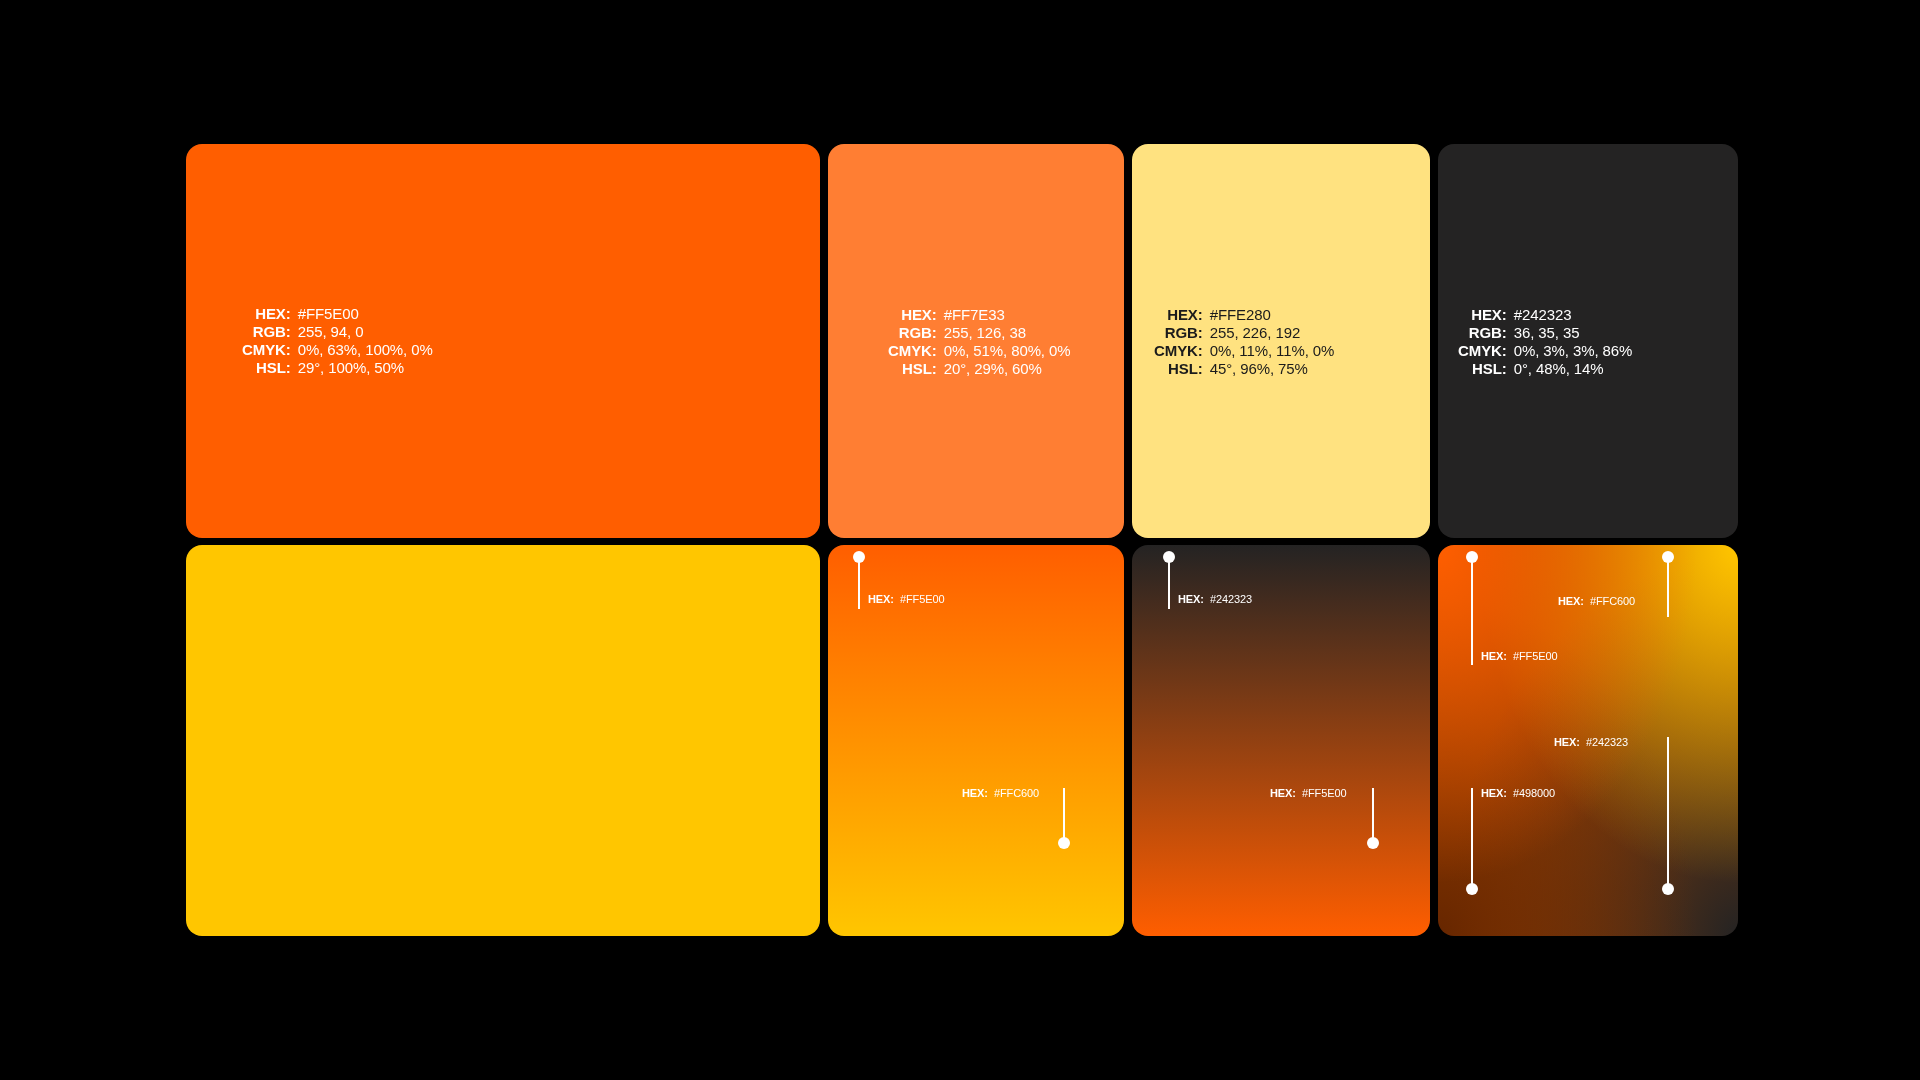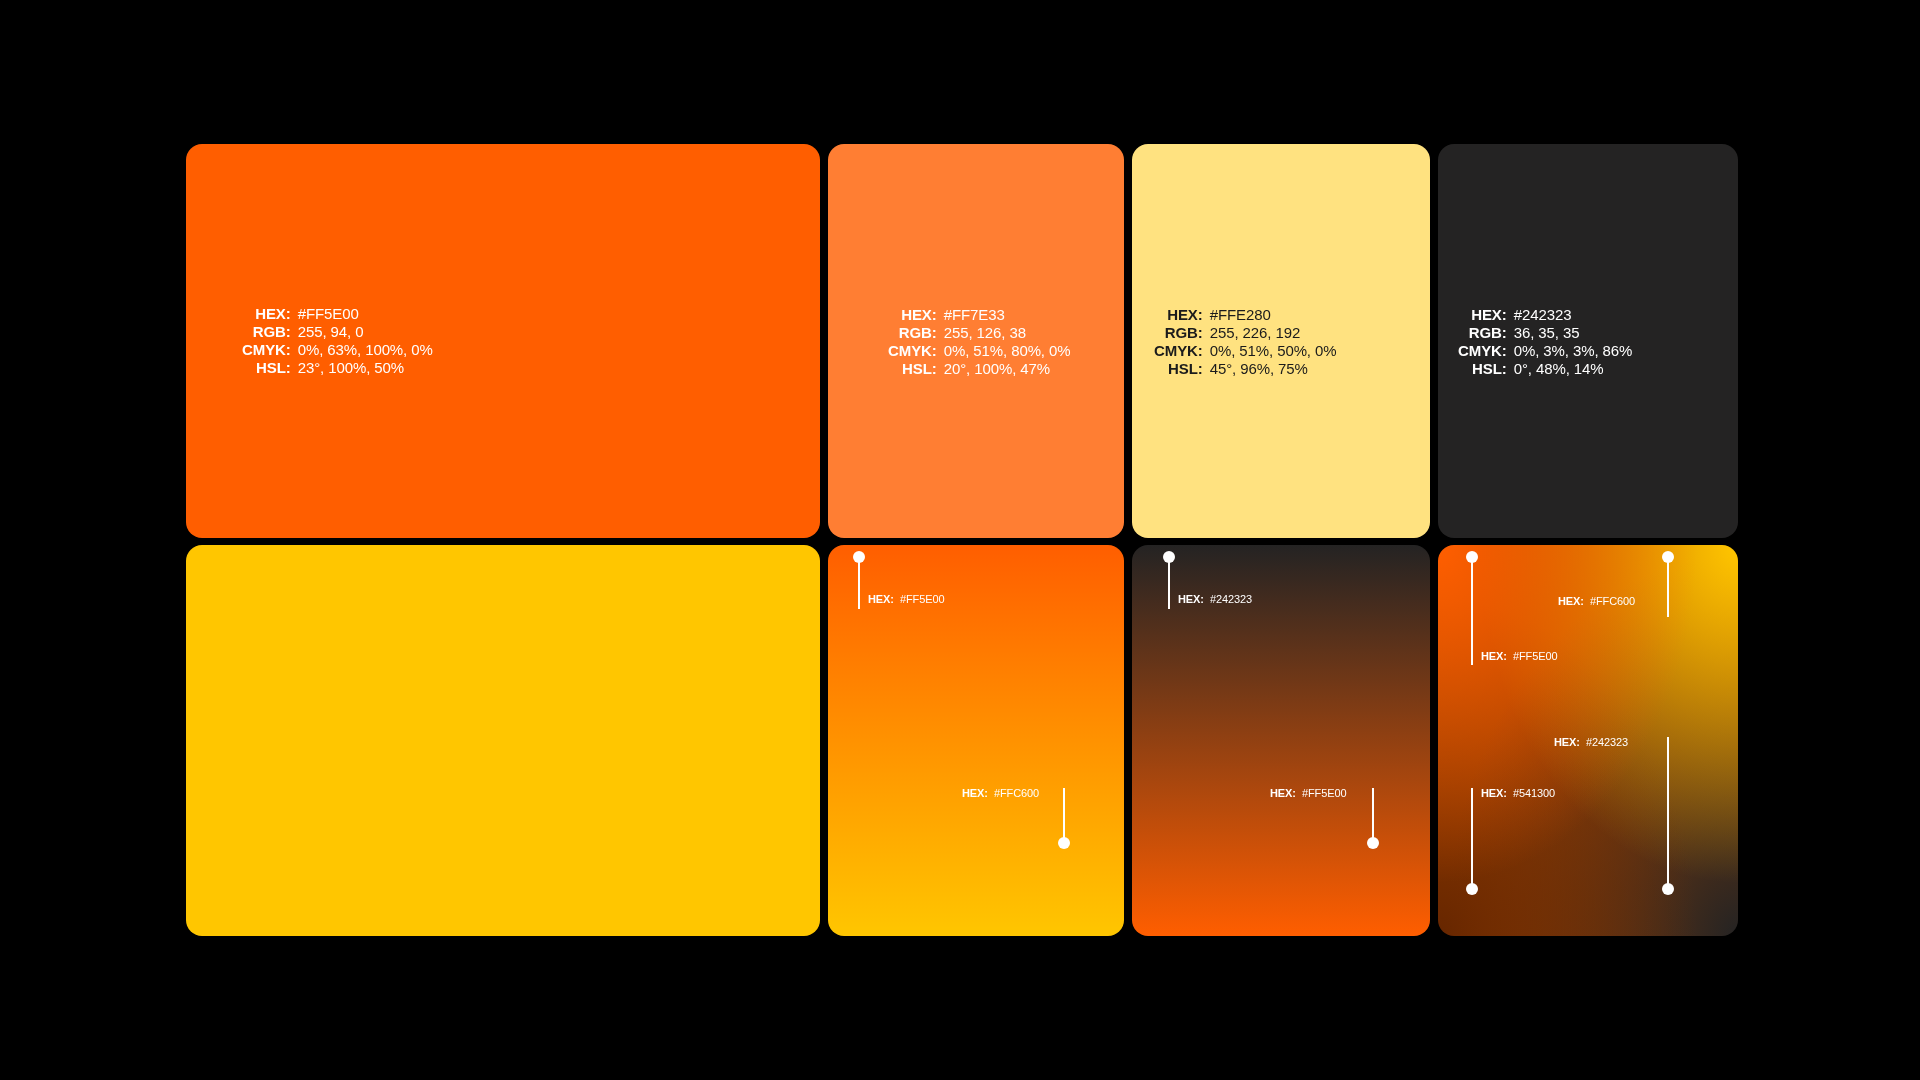--- a/index.html
+++ b/index.html
@@ -103,45 +103,45 @@
 
   <div class="swatch-card" id="card-ff5e00">
     <div class="spec-block on-dark" id="spec-ff5e00">
       <span class="spec-key">HEX:</span>
       <span class="spec-val">#FF5E00</span>
       <span class="spec-key">RGB:</span>
       <span class="spec-val">255, 94, 0</span>
       <span class="spec-key">CMYK:</span>
       <span class="spec-val">0%, 63%, 100%, 0%</span>
       <span class="spec-key">HSL:</span>
-      <span class="spec-val">23°, 100%, 50%</span>
+      <span class="spec-val">29°, 100%, 50%</span>
     </div>
   </div>
 
   <div class="swatch-card" id="card-ff7e33">
     <div class="spec-block on-dark" id="spec-ff7e33">
       <span class="spec-key">HEX:</span>
       <span class="spec-val">#FF7E33</span>
       <span class="spec-key">RGB:</span>
       <span class="spec-val">255, 126, 38</span>
       <span class="spec-key">CMYK:</span>
       <span class="spec-val">0%, 51%, 80%, 0%</span>
       <span class="spec-key">HSL:</span>
-      <span class="spec-val">20°, 100%, 47%</span>
+      <span class="spec-val">20°, 29%, 60%</span>
     </div>
   </div>
 
   <div class="swatch-card" id="card-ffe280">
     <div class="spec-block on-light" id="spec-ffe280">
       <span class="spec-key">HEX:</span>
       <span class="spec-val">#FFE280</span>
       <span class="spec-key">RGB:</span>
       <span class="spec-val">255, 226, 192</span>
       <span class="spec-key">CMYK:</span>
-      <span class="spec-val">0%, 51%, 50%, 0%</span>
+      <span class="spec-val">0%, 11%, 11%, 0%</span>
       <span class="spec-key">HSL:</span>
       <span class="spec-val">45°, 96%, 75%</span>
     </div>
   </div>
 
   <div class="swatch-card" id="card-242323">
     <div class="spec-block on-dark" id="spec-242323">
       <span class="spec-key">HEX:</span>
       <span class="spec-val">#242323</span>
       <span class="spec-key">RGB:</span>
@@ -206,21 +206,21 @@
     <div class="pin">
       <div class="pin-dot" style="left:224px; top:6px;"></div>
       <div class="pin-stem" style="left:229px; top:12px; height:60px;"></div>
       <div class="pin-label" style="left:120px; top:51px;">
         <b>HEX:</b><span class="lv">#FFC600</span>
       </div>
     </div>
 
     <div class="pin">
       <div class="pin-label" style="left:43px; top:243px;">
-        <b>HEX:</b><span class="lv">#541300</span>
+        <b>HEX:</b><span class="lv">#498000</span>
       </div>
       <div class="pin-stem" style="left:33px; top:243px; height:98px;"></div>
       <div class="pin-dot" style="left:28px; top:338px;"></div>
     </div>
 
     <div class="pin">
       <div class="pin-label" style="left:116px; top:192px;">
         <b>HEX:</b><span class="lv">#242323</span>
       </div>
       <div class="pin-stem" style="left:229px; top:192px; height:149px;"></div>

